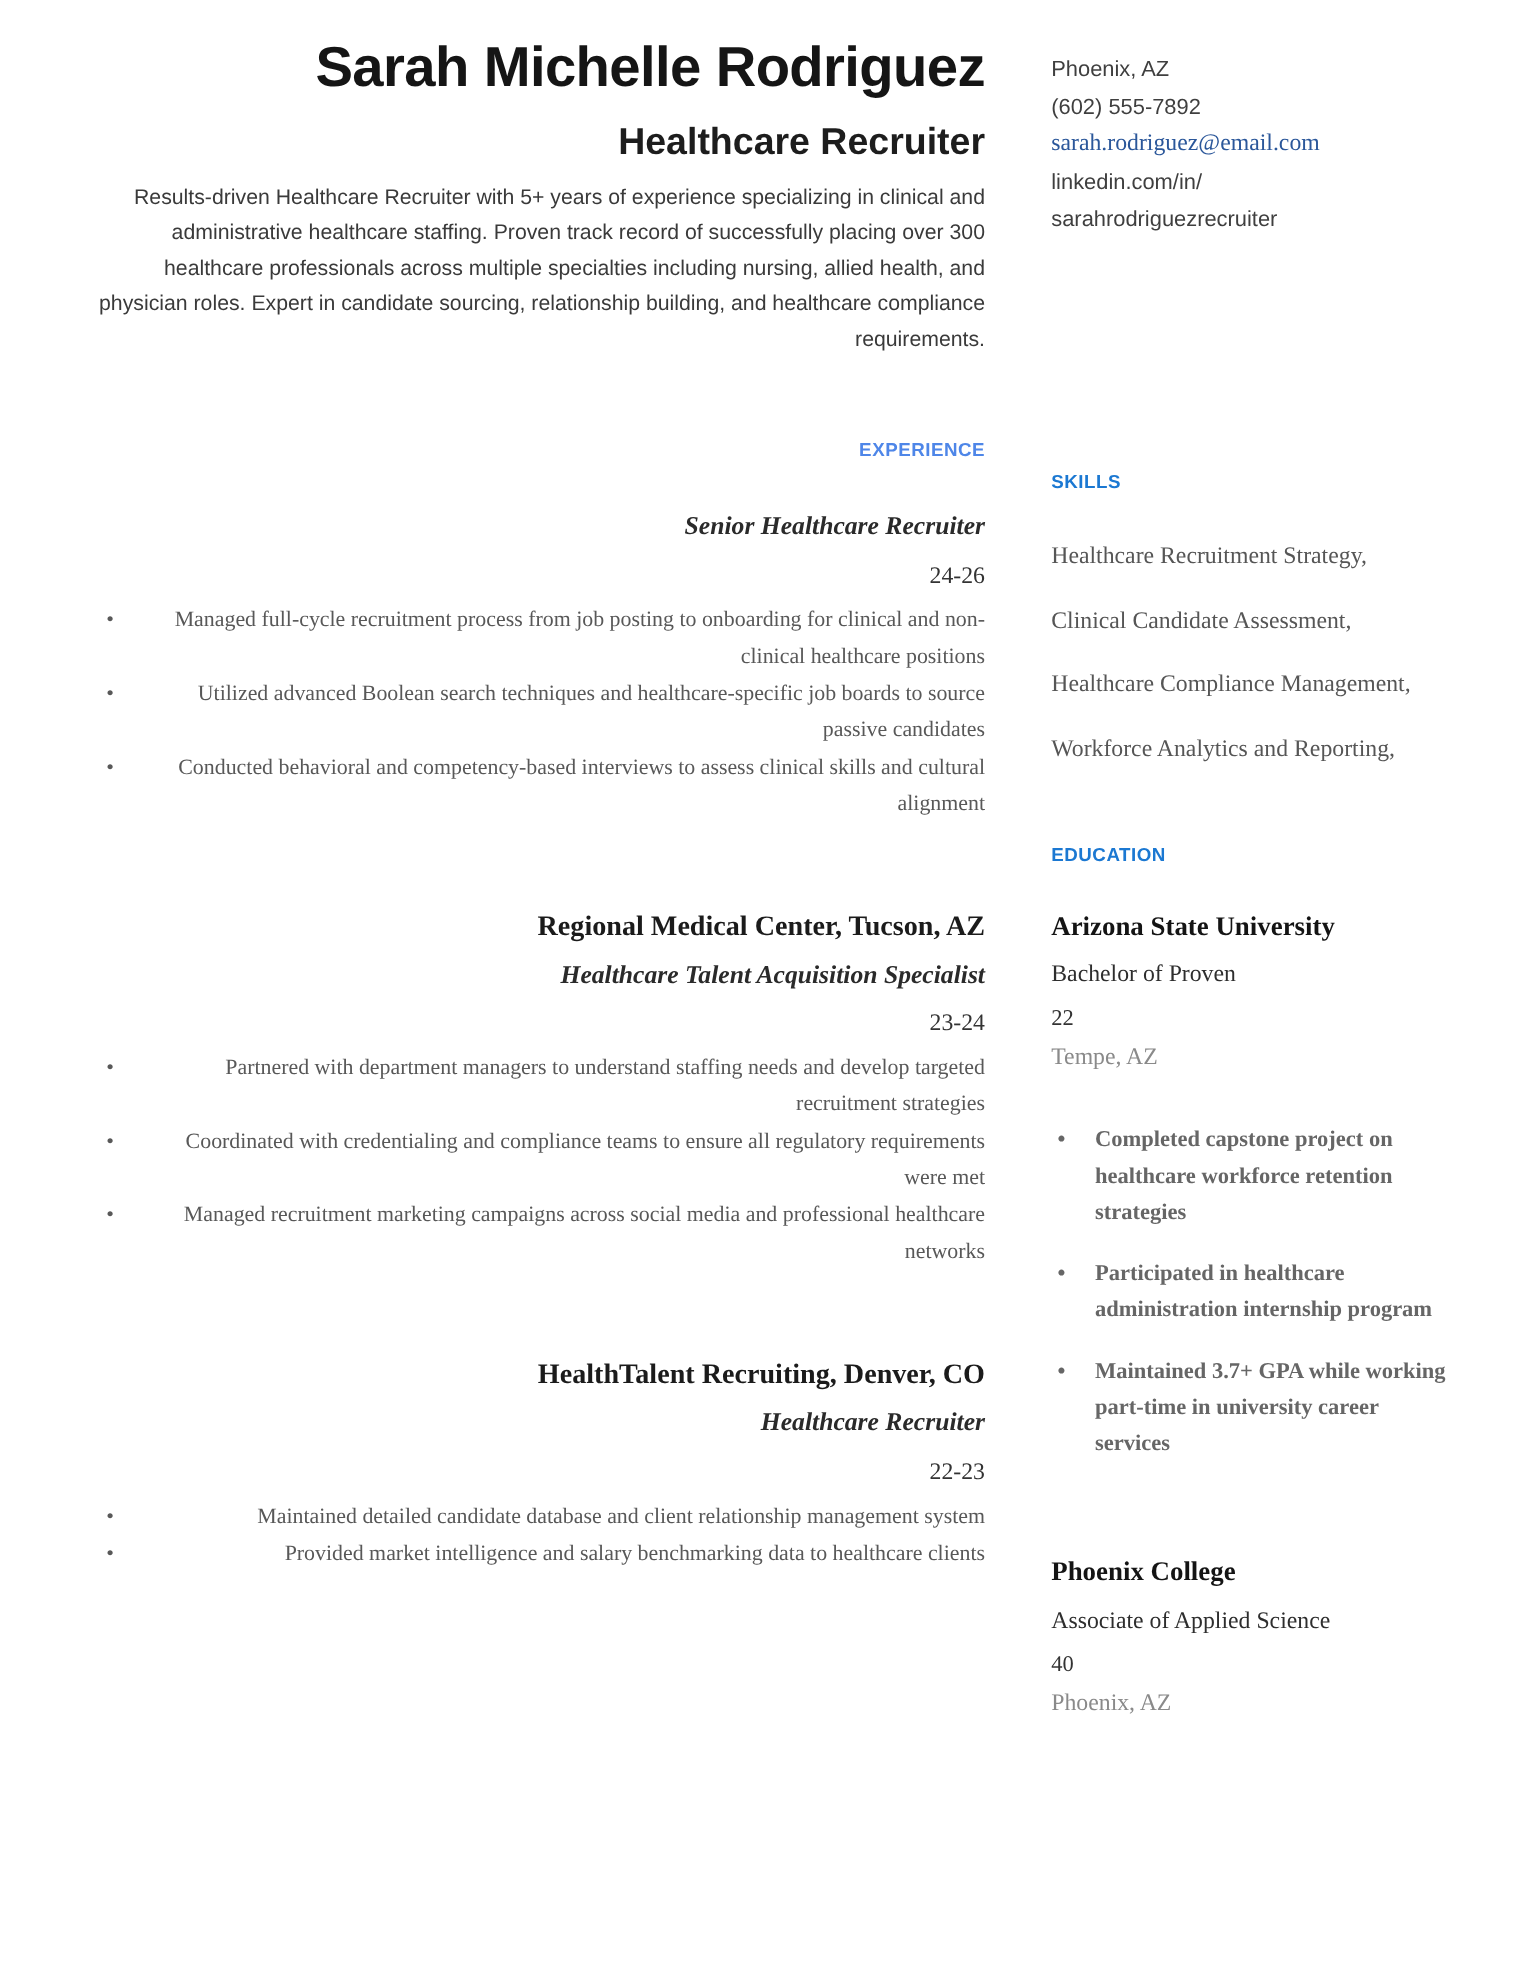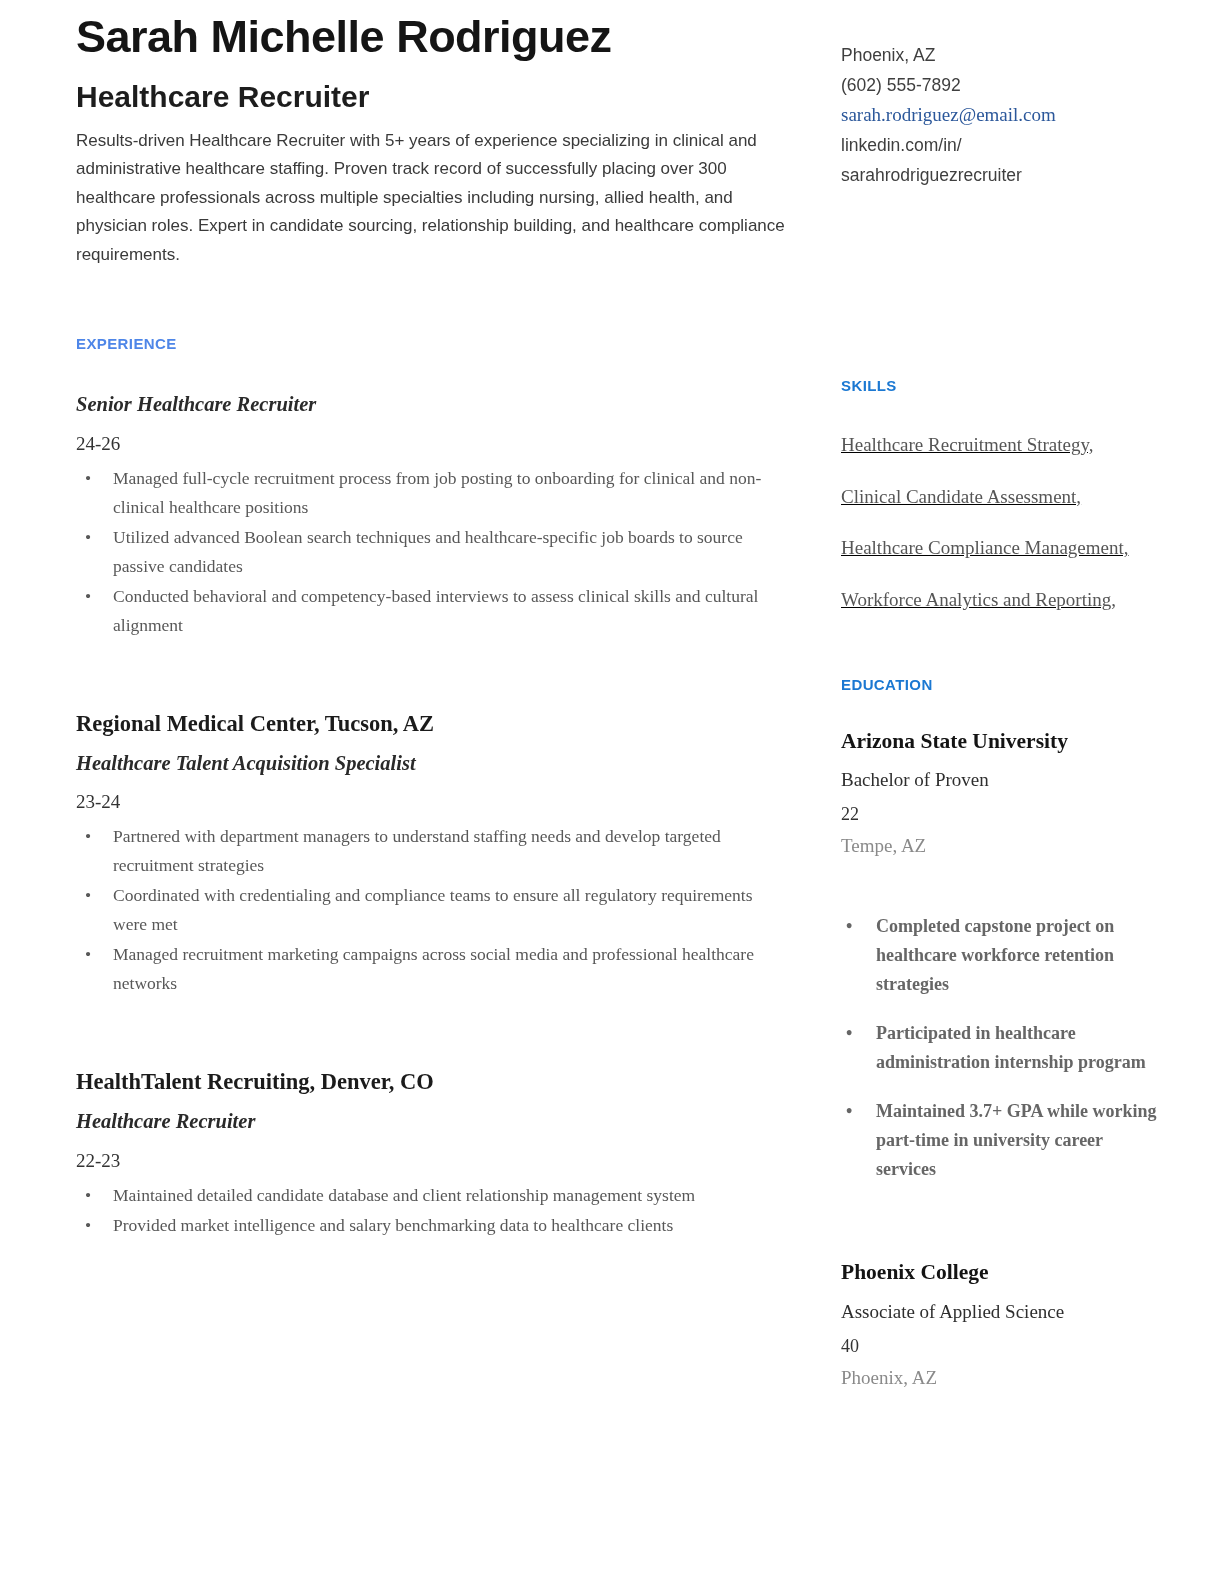--- a/index.html
+++ b/index.html
@@ -5,22 +5,23 @@
   * { margin: 0; padding: 0; box-sizing: border-box; }
   html, body { background: #ffffff; }
   body {
     width: 1224px; height: 1584px;
     position: relative;
     font-family: "Liberation Sans", sans-serif;
     overflow: hidden;
   }
   .main-col {
     position: absolute;
-    left: 76px; top: 11px;
+    left: 76px; top: 28px;
     width: 712px;
+    text-align: right;
   }
   .side-col {
     position: absolute;
     left: 841px; top: 40px;
     width: 318px;
   }
   .name {
     font-size: 45px;
     font-weight: 800;
     color: #151515;
@@ -100,21 +101,21 @@
     color: #3f3f3f;
   }
   .contact .email {
     font-family: "Liberation Serif", serif;
     font-size: 19px;
     color: #2b579a;
     text-decoration: none;
     display: block;
   }
   .section-skills { margin-top: 187px; }
-  .skill-list { margin-top: 38px; text-decoration: underline; }
+  .skill-list { margin-top: 38px; }
   .skill-item {
     font-family: "Liberation Serif", serif;
     font-size: 19px;
     line-height: 1.35;
     color: #565656;
     margin-bottom: 26px;
   }
   .section-edu { margin-top: 63px; }
   .school-name {
     font-family: "Liberation Serif", serif;
@@ -138,21 +139,21 @@
     font-size: 18px;
     color: #333333;
   }
   .school-loc {
     margin-top: 10px;
     font-family: "Liberation Serif", serif;
     font-size: 19px;
     color: #8a8a8a;
   }
   ul.edu-bullets {
-    margin-top: 55px;
+    margin-top: 40px;
     list-style: none;
   }
   ul.edu-bullets li {
     position: relative;
     padding-left: 35px;
     font-family: "Liberation Serif", serif;
     font-size: 18px;
     font-weight: 700;
     line-height: 29px;
     color: #666666;

